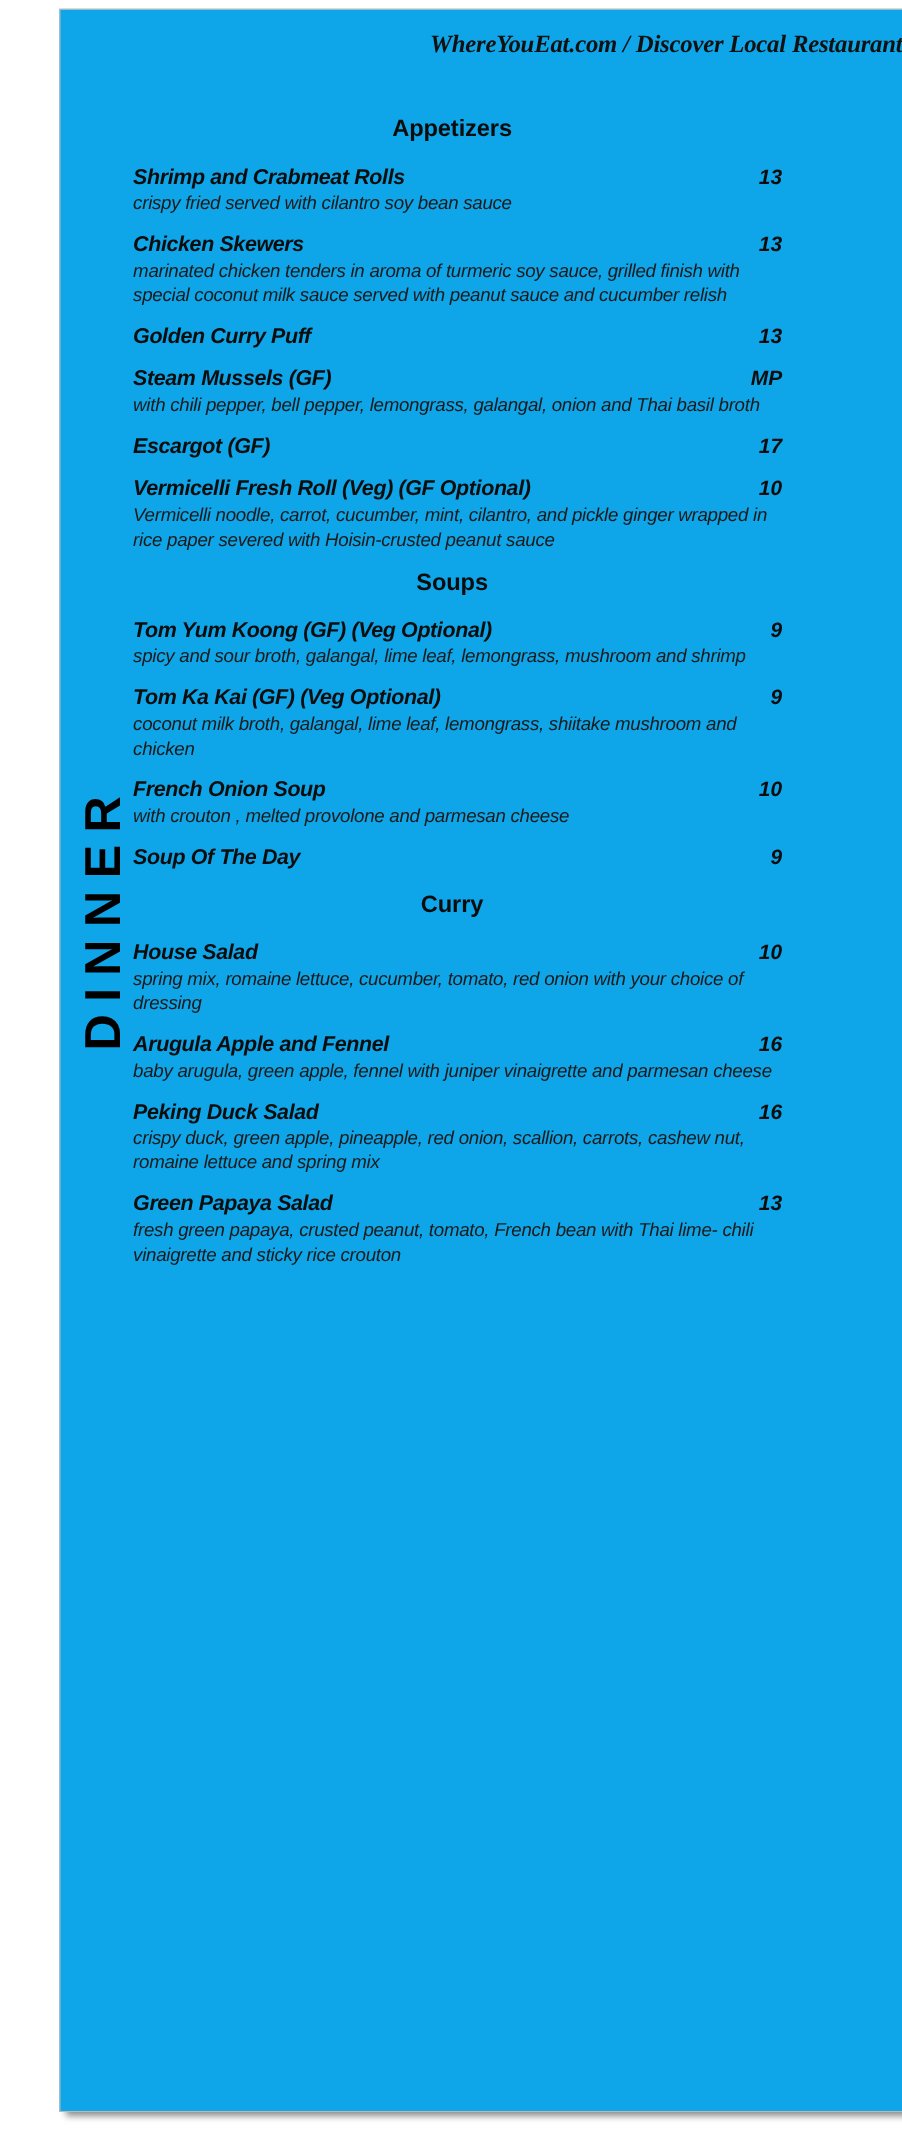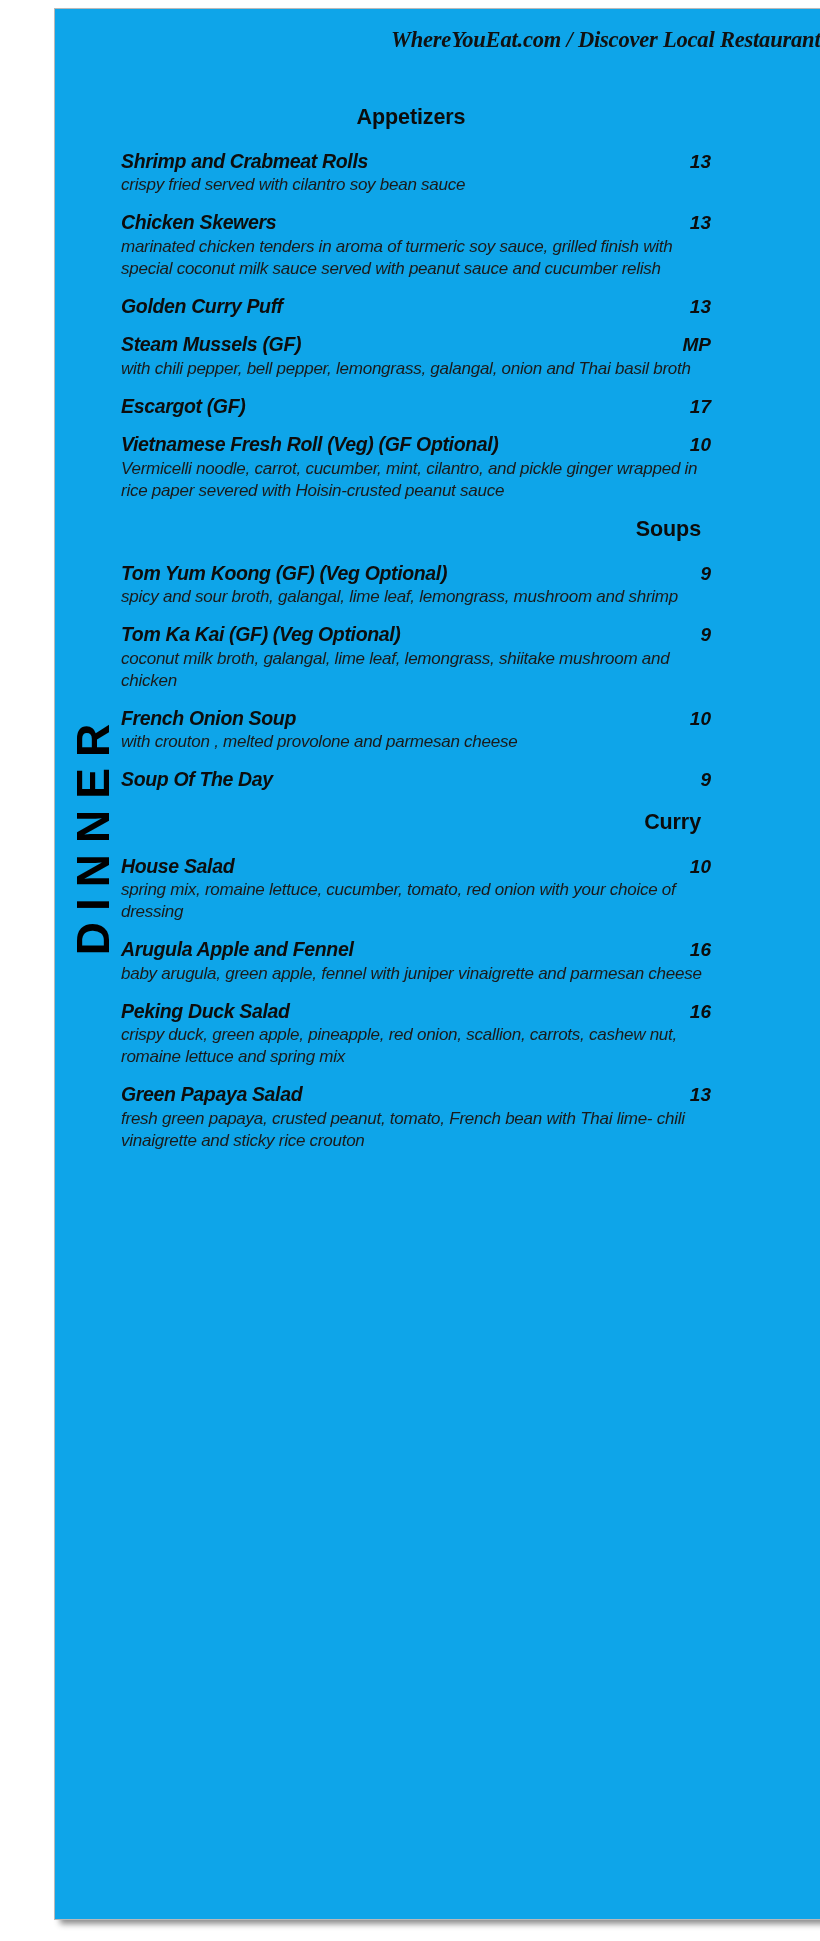--- a/index.html
+++ b/index.html
@@ -77,21 +77,20 @@
     text-align: center;
     font-size: 21.5px;
     font-weight: bold;
     color: #0c0c0c;
     letter-spacing: -0.1px;
     margin: 0 0 20px 0;
     padding-right: 10px;
   }
   .section + .section .section-title {
     margin-top: 12px;
-    text-align: right;
   }
 
   .item {
     margin-bottom: 15px;
     font-style: italic;
   }
   .item-head {
     display: flex;
     align-items: baseline;
     justify-content: space-between;
@@ -165,21 +164,21 @@
           <div class="item-desc">with chili pepper, bell pepper, lemongrass, galangal, onion and Thai basil broth</div>
         </div>
         <div class="item">
           <div class="item-head">
             <span class="item-name">Escargot (GF)</span>
             <span class="item-price">17</span>
           </div>
         </div>
         <div class="item">
           <div class="item-head">
-            <span class="item-name">Vietnamese Fresh Roll (Veg) (GF Optional)</span>
+            <span class="item-name">Vermicelli Fresh Roll (Veg) (GF Optional)</span>
             <span class="item-price">10</span>
           </div>
           <div class="item-desc">Vermicelli noodle, carrot, cucumber, mint, cilantro, and pickle ginger wrapped in rice paper severed with Hoisin-crusted peanut sauce</div>
         </div>
       </div>
       <div class="section sec-soups">
         <div class="section-title">Soups</div>
         <div class="item">
           <div class="item-head">
             <span class="item-name">Tom Yum Koong (GF) (Veg  Optional)</span>

